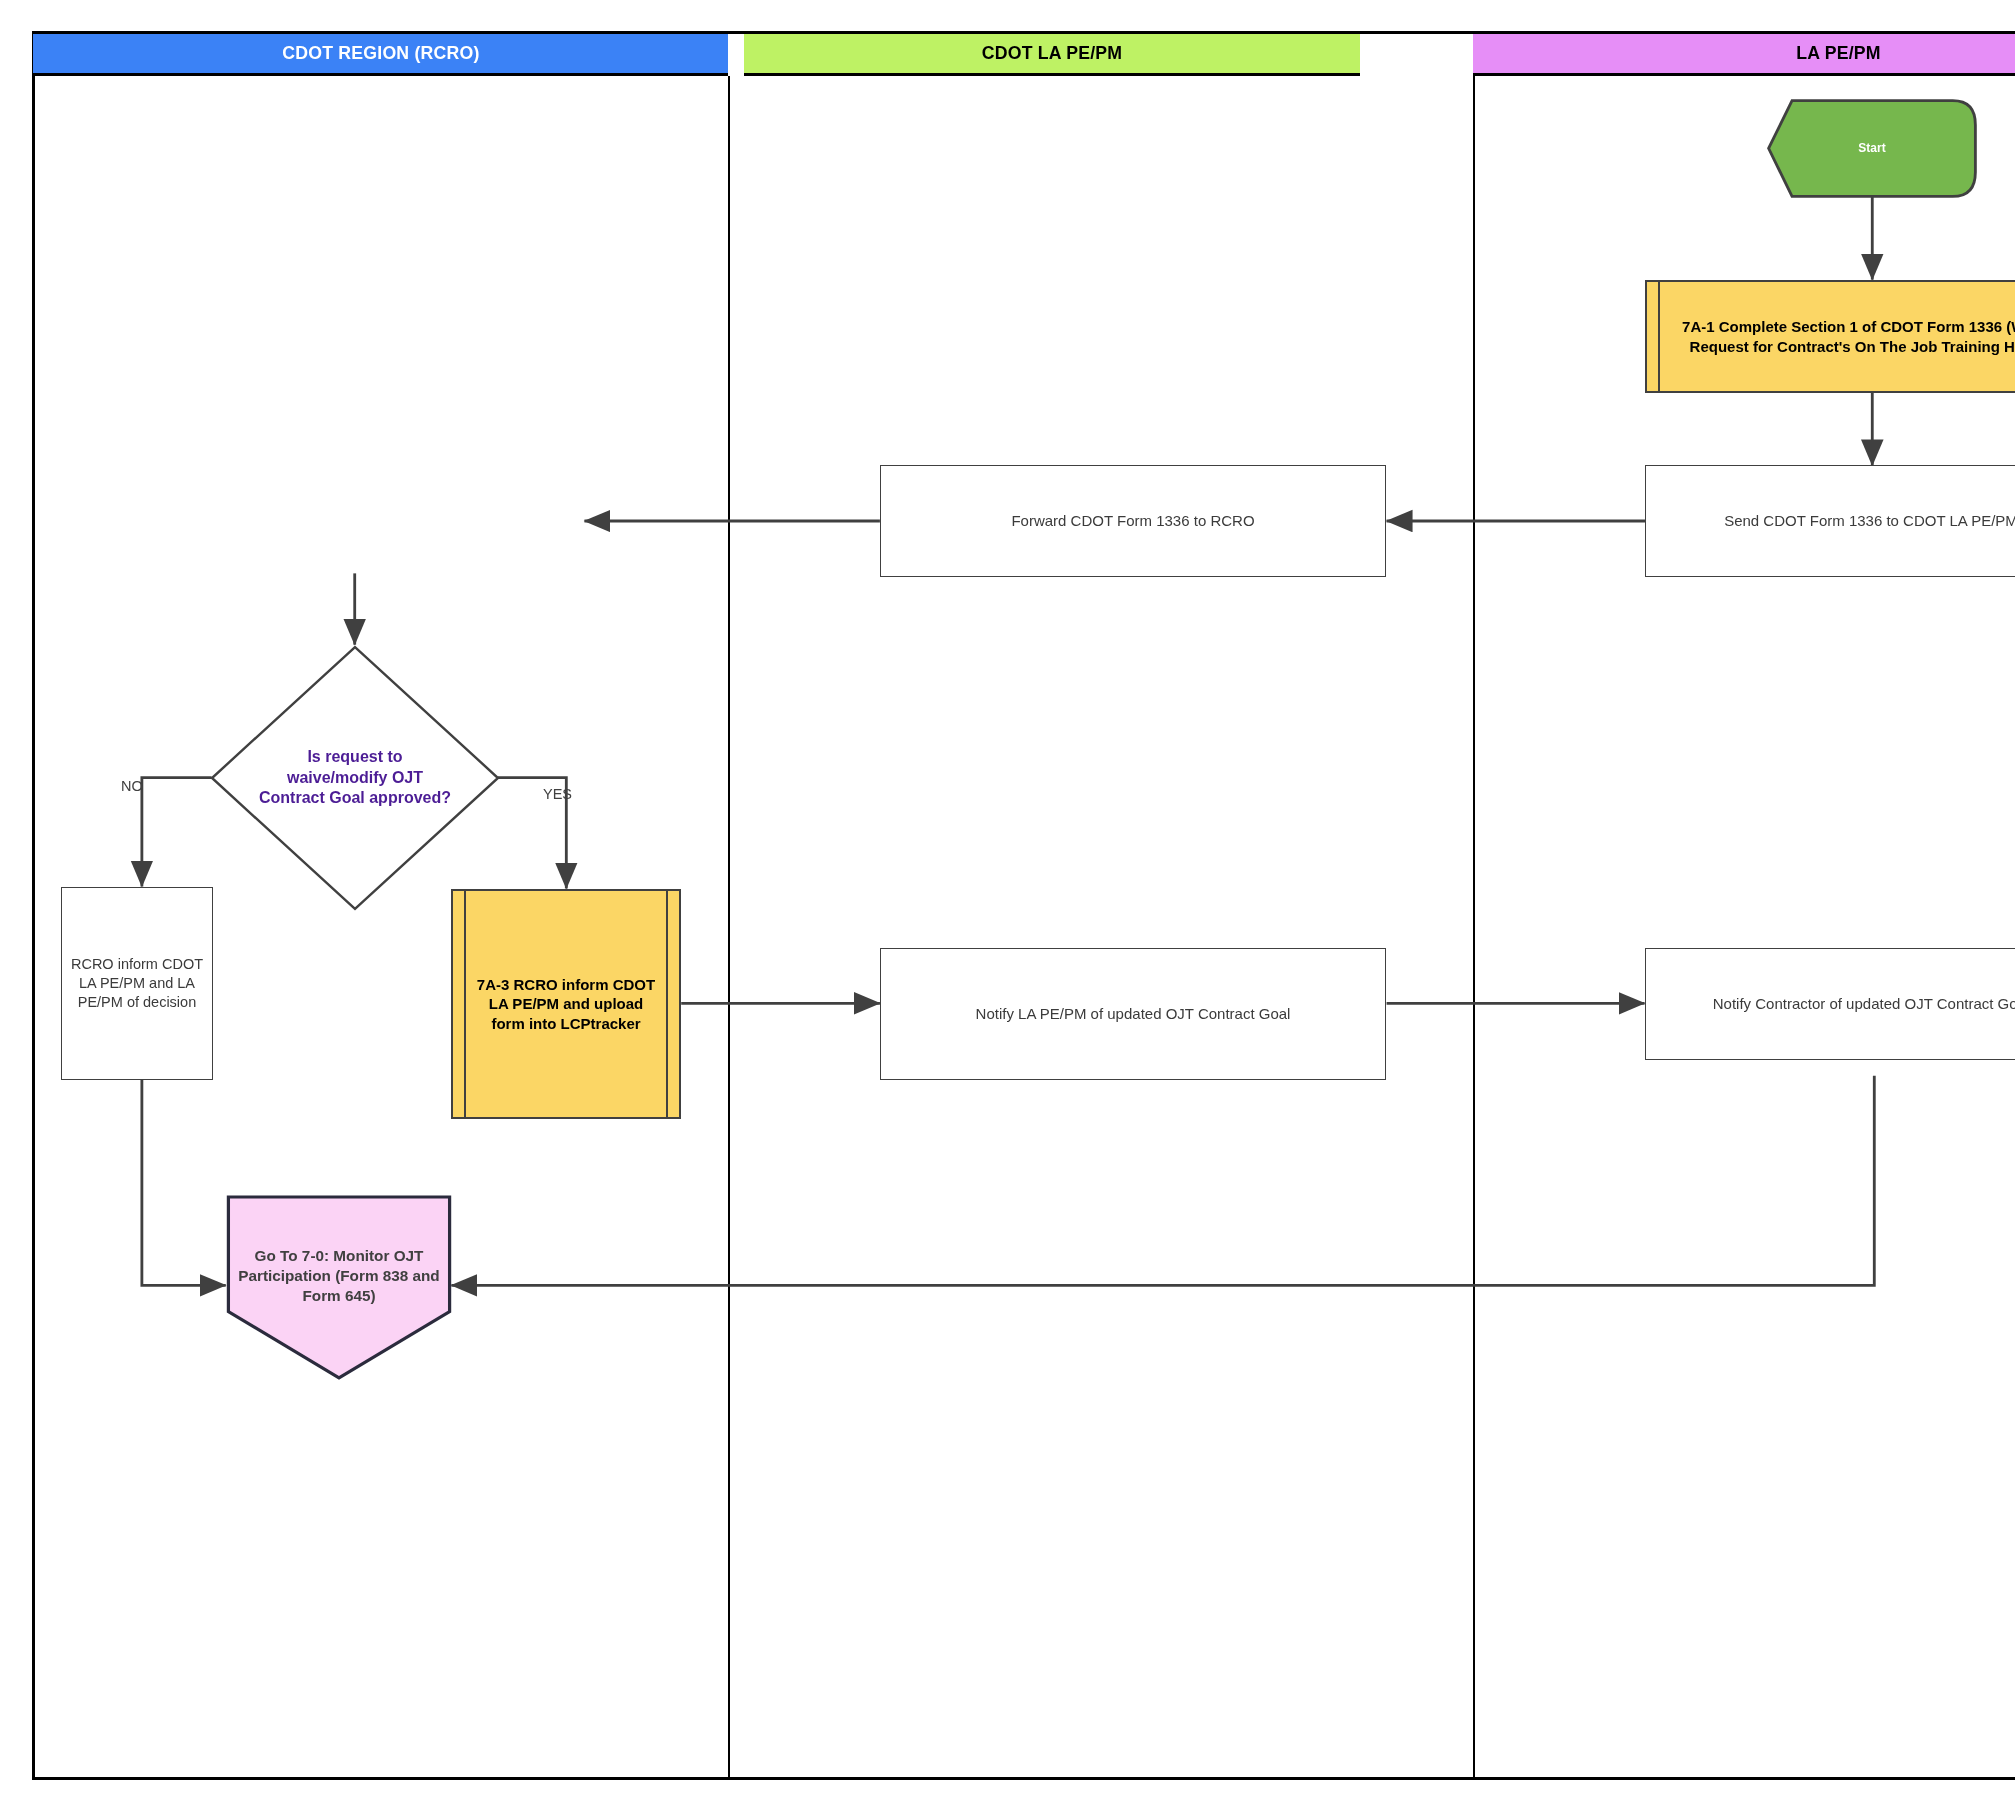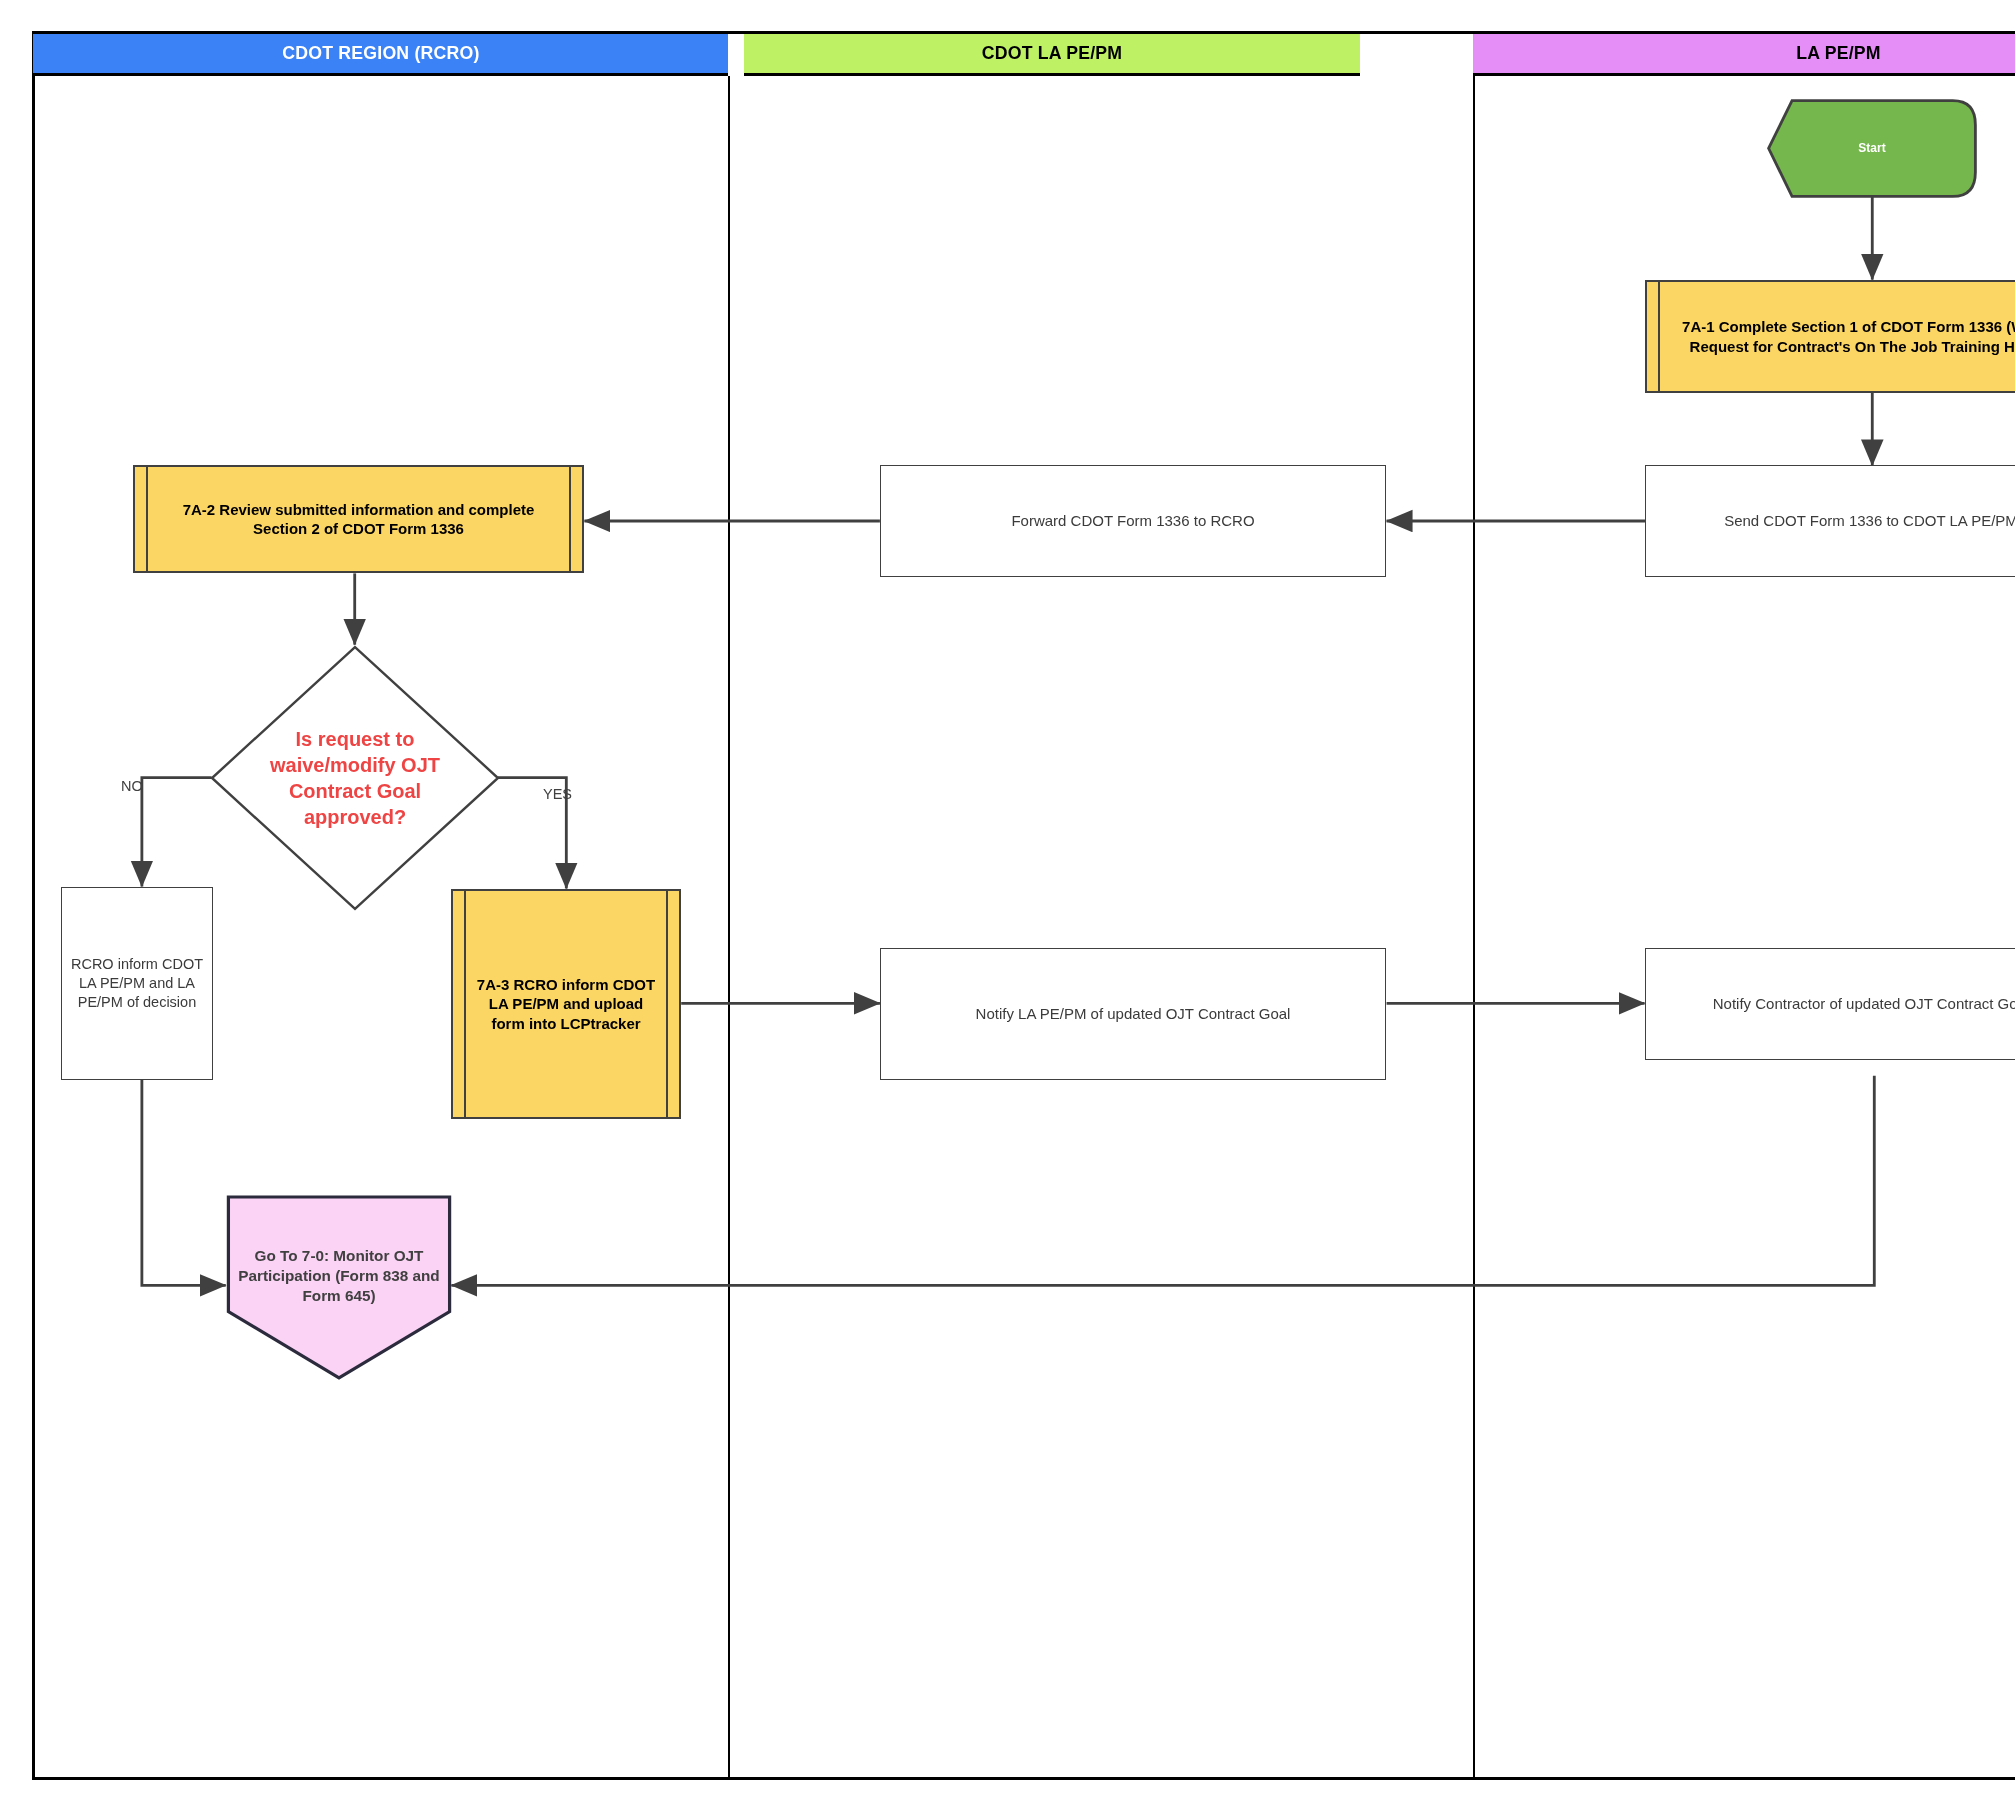--- a/index.html
+++ b/index.html
@@ -77,21 +77,21 @@
   .predef .bar-r { right:11.3px; }
   .predef .txt { position:relative; z-index:2; padding:0 13.7px; }
 
   
   .diamond-wrap { position:absolute; }
   .diamond-wrap svg { position:absolute; left:0; top:0; }
   .diamond-wrap .txt {
     position:absolute; left:0; top:0; right:0; bottom:0;
     display:flex; align-items:center; justify-content:center;
     text-align:center;
-    font-size:20px; font-weight:bold; color:#ef4444;
+    font-size:16px; font-weight:bold; color:#4c1d95;
     line-height:1.30;
     padding:0 16%;
     box-sizing:border-box;
   }
 
   
   .poly-wrap { position:absolute; }
   .poly-wrap svg { position:absolute; left:0; top:0; }
   .poly-wrap .txt {
     position:absolute; left:0; top:0; right:0; bottom:0;
@@ -182,25 +182,20 @@
   </div>
 
   <div class="node rect" style="left:1645px; top:465px; width:452px; height:112px;">
     <span>Send CDOT Form 1336 to CDOT LA PE/PM</span>
   </div>
 
   <div class="node rect" style="left:880px; top:465px; width:506px; height:112px;">
     <span>Forward CDOT Form 1336 to RCRO</span>
   </div>
 
-  <div class="node predef" style="left:133px; top:465px; width:451px; height:108px;">
-    <span class="bar-l"></span>
-    <span class="bar-r"></span>
-    <span class="txt">7A-2 Review submitted information and complete Section 2 of CDOT Form 1336</span>
-  </div>
 
   <div class="diamond-wrap" style="left:210px; top:645px; width:290px; height:266px;">
     <svg width="290" height="266" viewBox="0 0 720 660">
       <path d="M360,5 L715,330 L360,655 L5,330 Z" fill="#ffffff" stroke="#404040" stroke-width="6"></path>
     </svg>
     <div class="txt">Is request to waive/modify OJT Contract Goal approved?</div>
   </div>
 
   <div class="edge-label" style="left:121px; top:778px;">NO</div>
 

